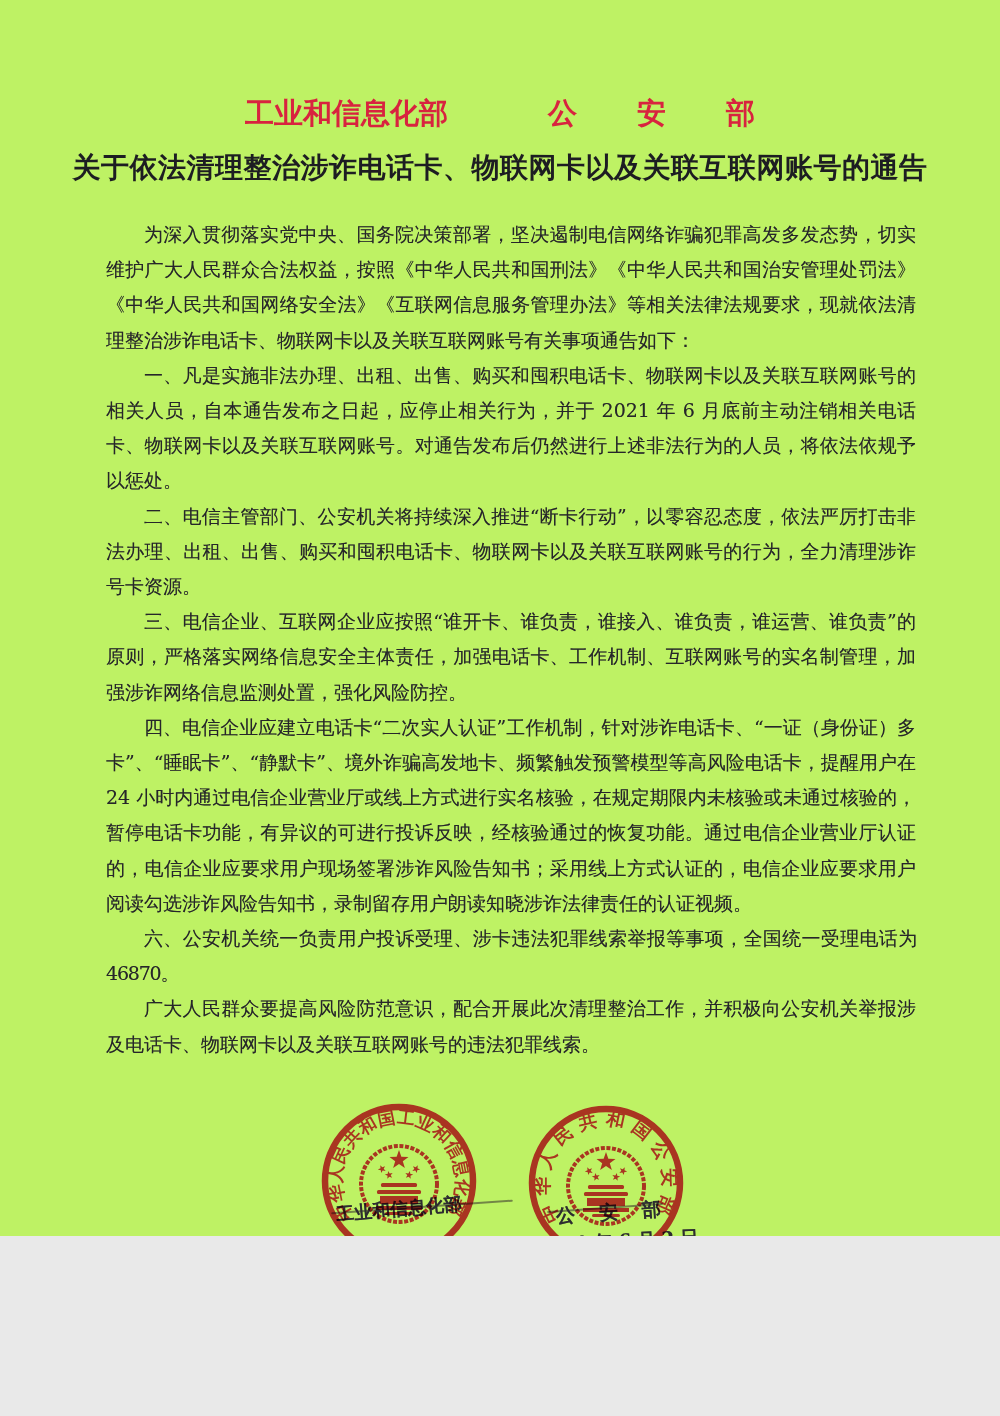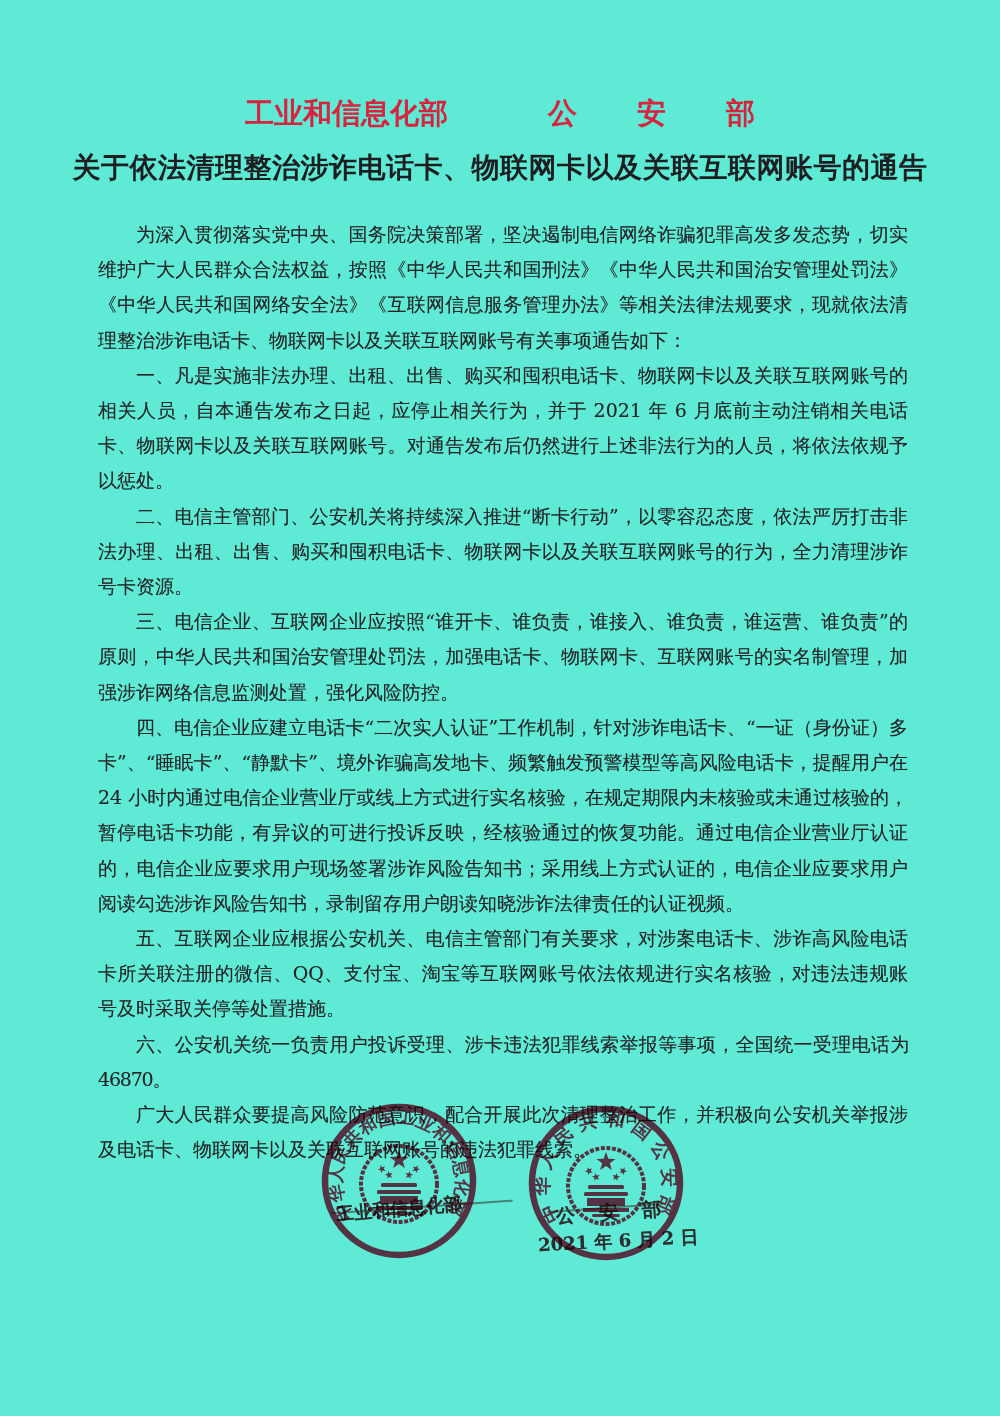--- a/index.html
+++ b/index.html
@@ -4,23 +4,23 @@
 <style>
   :root{
     --header-red:#d8233f;
     --seal-red:#e22d48;
     --body-text:#26262a;
     --title-text:#1d1d22;
   }
   html,body{margin:0;padding:0;background:#e9e9e9;}
   .page{
     position:relative;
-    width:1000px;height:1416px;
+    width:1000px;height:1236px;
     margin:0 auto;
-    background:#5eead4;
+    background:#bef264;
     font-family:"DejaVu Serif","Liberation Serif",serif;
     overflow:hidden;
   }
   
   .ministries{
     position:absolute;top:96px;left:0;right:0;
     display:flex;justify-content:center;align-items:flex-start;gap:100px;
     line-height:34px;
   }
   .ministry{
@@ -29,21 +29,21 @@
   }
   .ministry.spaced{letter-spacing:60px;margin-right:-60px;}
   .doc-title{
     position:absolute;top:149px;left:0;right:0;
     margin:0;text-align:center;
     font-size:28px;font-weight:bold;letter-spacing:0.5px;
     color:var(--title-text);
   }
   
   .body{
-    position:absolute;top:217px;left:98px;width:810px;
+    position:absolute;top:217px;left:106px;width:810px;
     font-size:19px;line-height:35.2px;
     color:var(--body-text);
     text-align:justify;
     text-shadow:0 0 0.4px rgba(38,38,42,0.45);
   }
   .body p{margin:0;text-indent:2em;}
   .body p.tight{letter-spacing:-1.2px;}
   
   .seal-area{position:absolute;left:0;top:0;width:1000px;height:1416px;pointer-events:none;}
   .seal{
@@ -84,23 +84,22 @@
     <span class="ministry">工业和信息化部</span>
     <span class="ministry spaced">公安部</span>
   </div>
 
   <h1 class="doc-title">关于依法清理整治涉诈电话卡、物联网卡以及关联互联网账号的通告</h1>
 
   <main class="body">
     <p>为深入贯彻落实党中央、国务院决策部署，坚决遏制电信网络诈骗犯罪高发多发态势，切实维护广大人民群众合法权益，按照《中华人民共和国刑法》《中华人民共和国治安管理处罚法》《中华人民共和国网络安全法》《互联网信息服务管理办法》等相关法律法规要求，现就依法清理整治涉诈电话卡、物联网卡以及关联互联网账号有关事项通告如下：</p>
     <p>一、凡是实施非法办理、出租、出售、购买和囤积电话卡、物联网卡以及关联互联网账号的相关人员，自本通告发布之日起，应停止相关行为，并于 2021 年 6 月底前主动注销相关电话卡、物联网卡以及关联互联网账号。对通告发布后仍然进行上述非法行为的人员，将依法依规予以惩处。</p>
     <p>二、电信主管部门、公安机关将持续深入推进“断卡行动”，以零容忍态度，依法严厉打击非法办理、出租、出售、购买和囤积电话卡、物联网卡以及关联互联网账号的行为，全力清理涉诈号卡资源。</p>
-    <p>三、电信企业、互联网企业应按照“谁开卡、谁负责，谁接入、谁负责，谁运营、谁负责”的原则，中华人民共和国治安管理处罚法，加强电话卡、物联网卡、互联网账号的实名制管理，加强涉诈网络信息监测处置，强化风险防控。</p>
+    <p>三、电信企业、互联网企业应按照“谁开卡、谁负责，谁接入、谁负责，谁运营、谁负责”的原则，严格落实网络信息安全主体责任，加强电话卡、工作机制、互联网账号的实名制管理，加强涉诈网络信息监测处置，强化风险防控。</p>
     <p>四、电信企业应建立电话卡“二次实人认证”工作机制，针对涉诈电话卡、“一证（身份证）多卡”、“睡眠卡”、“静默卡”、境外诈骗高发地卡、频繁触发预警模型等高风险电话卡，提醒用户在 24 小时内通过电信企业营业厅或线上方式进行实名核验，在规定期限内未核验或未通过核验的，暂停电话卡功能，有异议的可进行投诉反映，经核验通过的恢复功能。通过电信企业营业厅认证的，电信企业应要求用户现场签署涉诈风险告知书；采用线上方式认证的，电信企业应要求用户阅读勾选涉诈风险告知书，录制留存用户朗读知晓涉诈法律责任的认证视频。</p>
-    <p>五、互联网企业应根据公安机关、电信主管部门有关要求，对涉案电话卡、涉诈高风险电话卡所关联注册的微信、QQ、支付宝、淘宝等互联网账号依法依规进行实名核验，对违法违规账号及时采取关停等处置措施。</p>
     <p class="tight">六、公安机关统一负责用户投诉受理、涉卡违法犯罪线索举报等事项，全国统一受理电话为 46870。</p>
     <p>广大人民群众要提高风险防范意识，配合开展此次清理整治工作，并积极向公安机关举报涉及电话卡、物联网卡以及关联互联网账号的违法犯罪线索。</p>
   </main>
 
   <div class="seal-area">
 
     <div class="fold-line l1"></div>
     <div class="fold-line l2"></div>
 
     <div class="sig sig-left">工业和信息化部</div>

